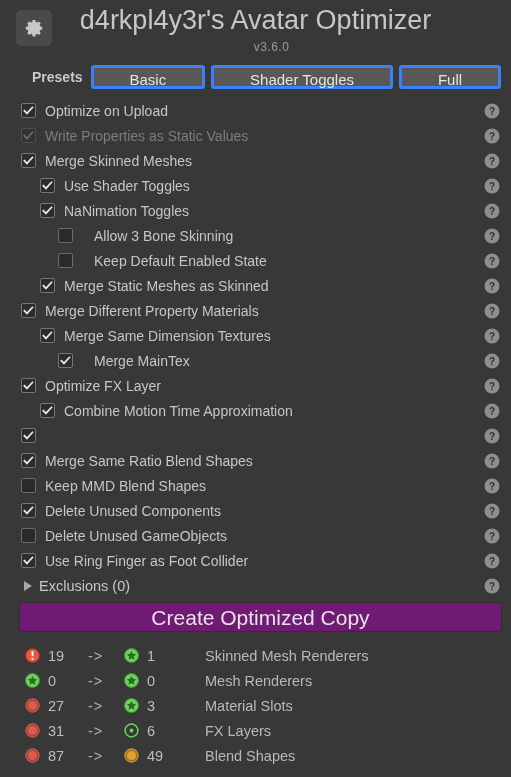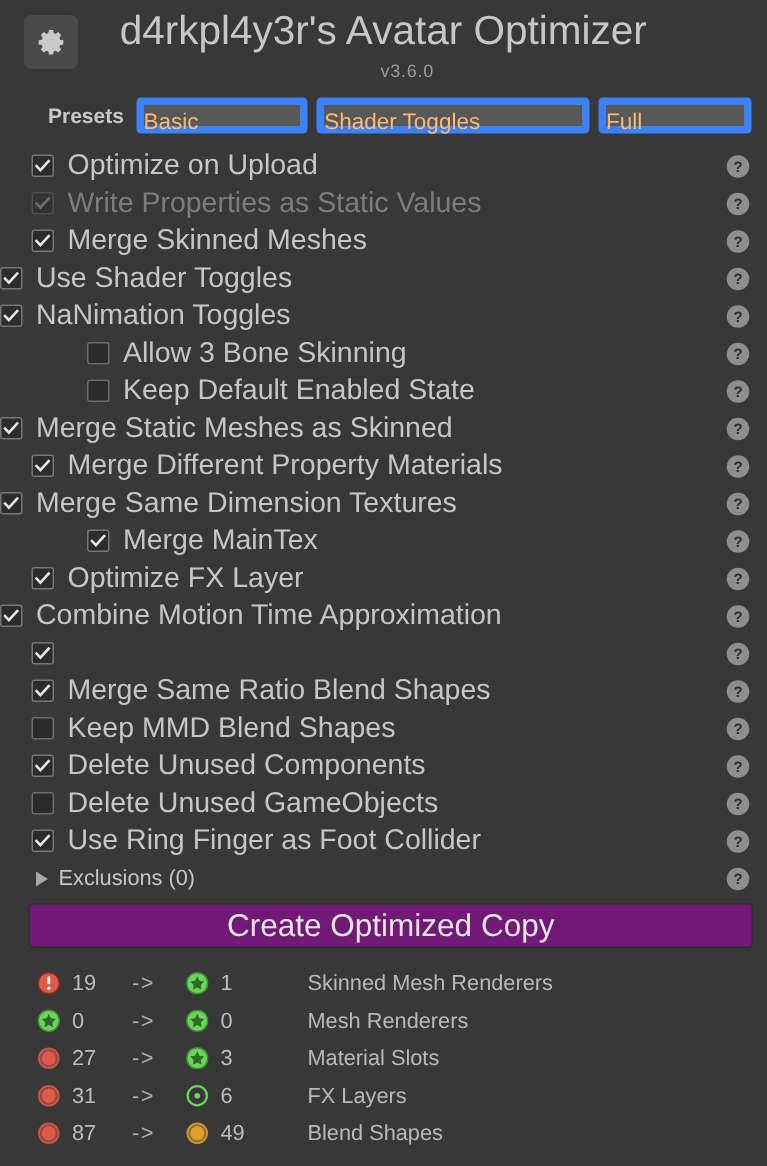--- a/index.html
+++ b/index.html
@@ -69,26 +69,26 @@
     font-weight: bold;
     color: #c9c9c9;
     padding-right: 2px;
     white-space: nowrap;
     margin-left: 14px;
   }
   .preset-btn {
     flex: 1 1 auto;
     height: 24px;
     line-height: 24px;
-    text-align: left;
+    text-align: center;
     background: #585858;
-    border: 5px solid #3b82f6;
+    border: 3px solid #3b82f6;
     border-radius: 3px;
     font-size: 15px;
-    color: #fdba74;
+    color: #e5e5e5;
     box-sizing: border-box;
   }
 
   
   .options { padding: 0; }
   .opt-row {
     position: relative;
     height: 25px;
     display: flex;
     align-items: center;
@@ -110,31 +110,31 @@
     border: 1px solid #767676;
   }
   .cb .tick {
     width: 11px;
     height: 11px;
     display: block;
   }
   .cb.unchecked .tick { visibility: hidden; }
   .opt-label {
     margin-left: 9px;
-    font-size: 19px;
+    font-size: 14px;
     color: #c6c6c6;
     white-space: nowrap;
   }
   .opt-row.disabled .opt-label { color: #7d7d7d; }
   .opt-row.disabled .cb { border-color: #4f4f4f; background: #333333; }
   .opt-row.disabled .cb .tick polyline { stroke: #6e6e6e; }
 
   .indent0 { padding-left: 21px; }
-  .indent1 { }
-  .indent2 { padding-left: 58px; }
+  .indent1 { padding-left: 40px; }
+  .indent2 { padding-left: 58px; gap: 12px; }
 
   .help {
     position: absolute;
     right: 11px;
     top: 50%;
     transform: translateY(-50%);
     width: 16px;
     height: 16px;
   }
 

